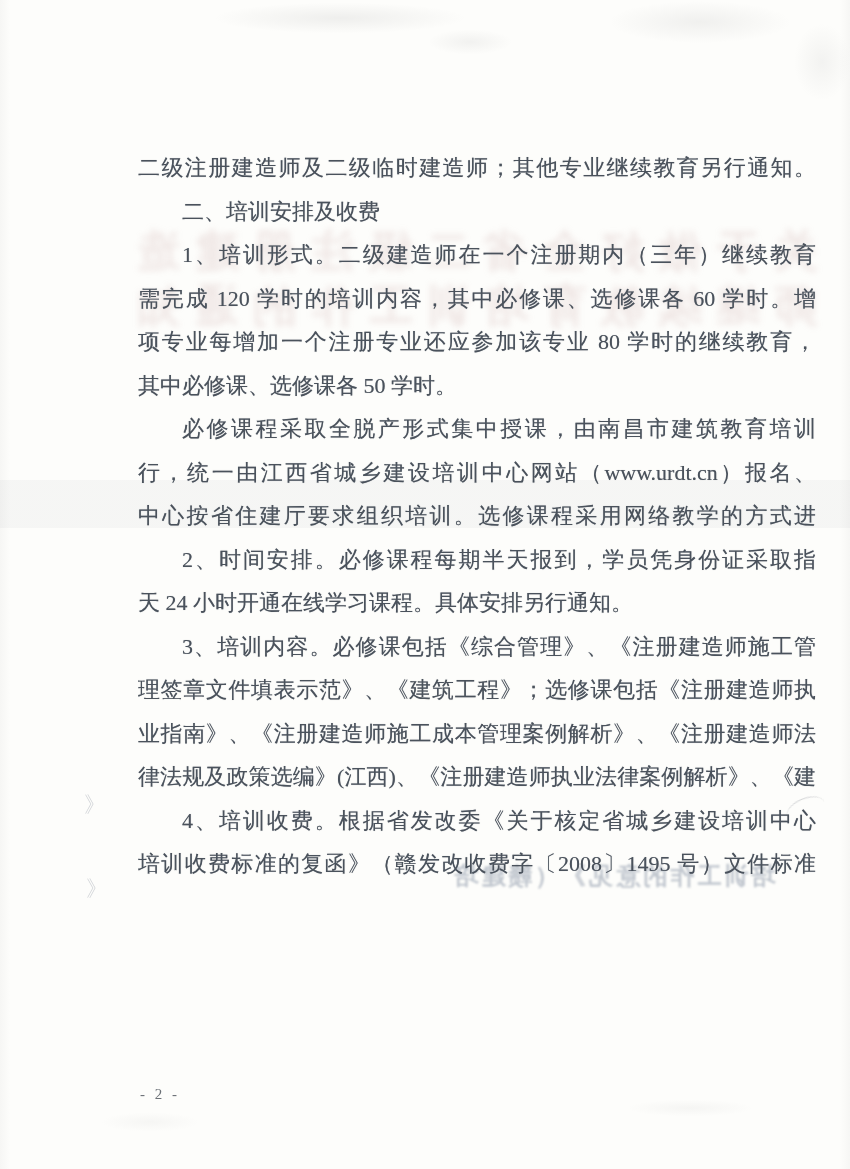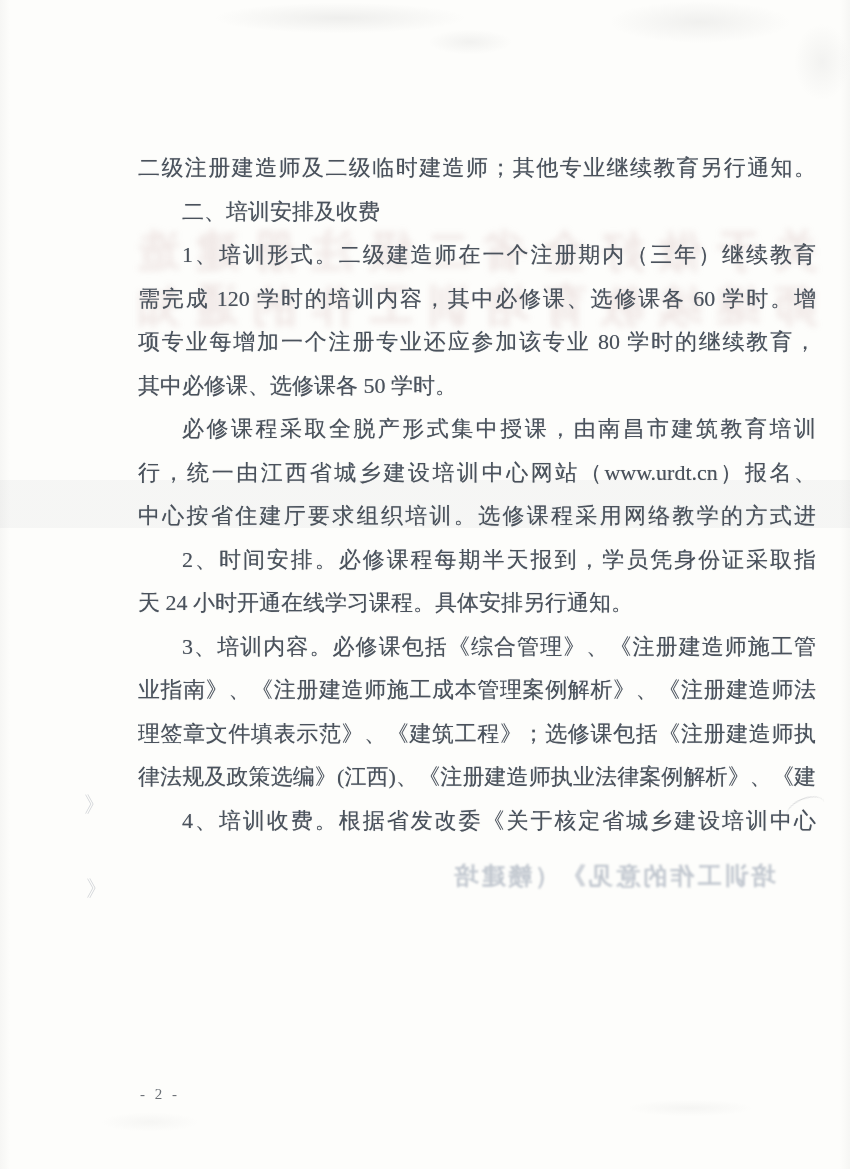--- a/index.html
+++ b/index.html
@@ -121,21 +121,22 @@
       <div class="line indent justify">1、培训形式。二级建造师在一个注册期内（三年）继续教育</div>
       <div class="line justify">需完成 120 学时的培训内容，其中必修课、选修课各 60 学时。增</div>
       <div class="line justify">项专业每增加一个注册专业还应参加该专业 80 学时的继续教育，</div>
       <div class="line">其中必修课、选修课各 50 学时。</div>
       <div class="line indent justify">必修课程采取全脱产形式集中授课，由南昌市建筑教育培训</div>
       <div class="line justify">行，统一由江西省城乡建设培训中心网站（www.urdt.cn）报名、</div>
       <div class="line justify">中心按省住建厅要求组织培训。选修课程采用网络教学的方式进</div>
       <div class="line indent justify">2、时间安排。必修课程每期半天报到，学员凭身份证采取指</div>
       <div class="line">天 24 小时开通在线学习课程。具体安排另行通知。</div>
       <div class="line indent justify">3、培训内容。必修课包括《综合管理》、《注册建造师施工管</div>
+      <div class="line justify">理签章文件填表示范》、《建筑工程》；选修课包括《注册建造师执</div>
       <div class="line justify">业指南》、《注册建造师施工成本管理案例解析》、《注册建造师法</div>
-      <div class="line justify">理签章文件填表示范》、《建筑工程》；选修课包括《注册建造师执</div>
       <div class="line justify">律法规及政策选编》(江西)、《注册建造师执业法律案例解析》、《建</div>
       <div class="line indent justify">4、培训收费。根据省发改委《关于核定省城乡建设培训中心</div>
+      <div class="line justify">培训收费标准的复函》（赣发改收费字〔2008〕1495 号）文件标准</div>
     </div>
 
   <div class="page-num">- 2 -</div>
 
 </div>
 
 </body></html>

